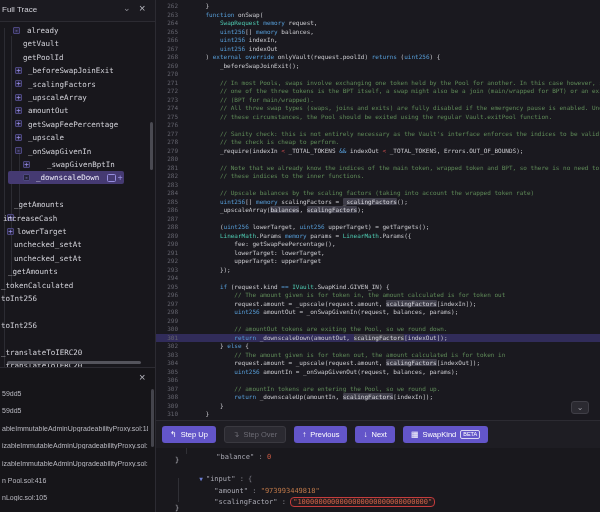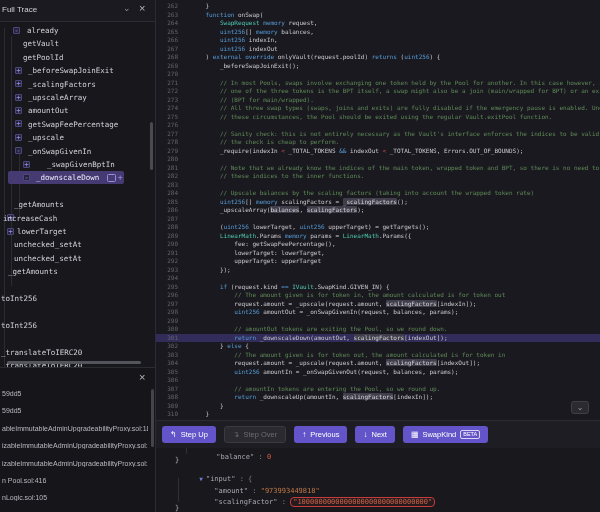--- a/index.html
+++ b/index.html
@@ -136,20 +136,23 @@
           <span class="tlabel" style="left: 17px;">lowerTarget</span>
         </div>
         <div class="titem" style="left: 0px; width: 155px; top: 216.4px;">
           <span class="tlabel" style="left: 14px;">unchecked_setAt</span>
         </div>
         <div class="titem" style="left: 0px; width: 155px; top: 229.8px;">
           <span class="tlabel" style="left: 14px;">unchecked_setAt</span>
         </div>
         <div class="titem" style="left: 0px; width: 155px; top: 243.2px;">
           <span class="tlabel" style="left: 8px;">_getAmounts</span>
+        </div>
+        <div class="titem" style="left: 0px; width: 155px; top: 256.6px;">
+          <span class="tlabel" style="left: 1px;">_tokenCalculated</span>
         </div>
         <div class="titem" style="left: 0px; width: 155px; top: 270px;">
           <span class="tlabel" style="left: 1px;">toInt256</span>
         </div>
         <div class="titem" style="left: 0px; width: 155px; top: 296.8px;">
           <span class="tlabel" style="left: 1px;">toInt256</span>
         </div>
         <div class="titem" style="left: 0px; width: 155px; top: 323.6px;">
           <span class="tlabel" style="left: 1px;">_translateToIERC20</span>
         </div>

